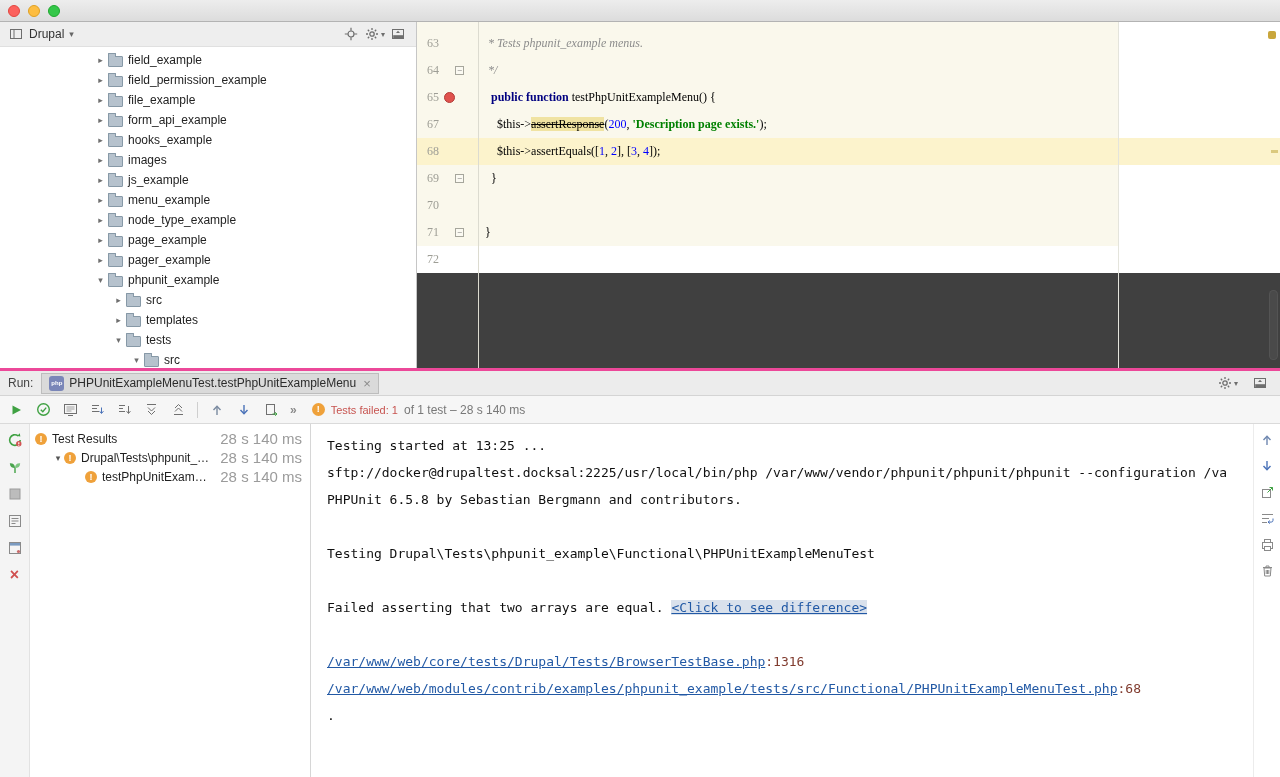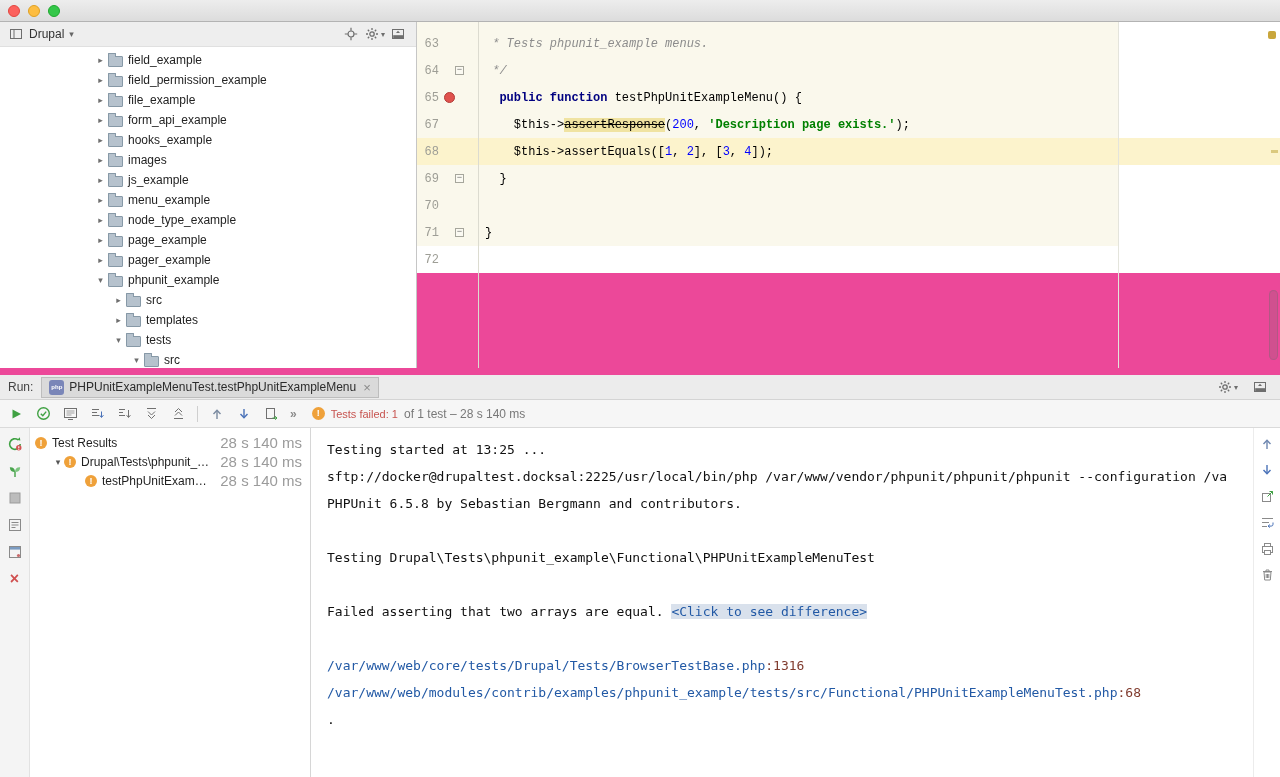--- a/index.html
+++ b/index.html
@@ -26,21 +26,21 @@
   .pph-caret{font-size:9px;color:#666}
   .pph-spacer{flex:1}
   .hicon{width:16px;height:16px;display:flex;align-items:center;justify-content:center;cursor:pointer}
   .pp-tree{flex:1;overflow:hidden;padding-top:3px}
   .prow{height:20px;display:flex;align-items:center;font-size:12px;color:#232323;cursor:pointer;white-space:nowrap}
   .arw{width:13px;flex:none;font-size:9px;color:#6e6e6e;text-align:center}
   .folder{position:relative;width:15px;height:11px;background:#b6c2cd;border:1px solid #8799a7;border-radius:1px;margin:2px 5px 0 1px;flex:none}
   .folder:before{content:"";position:absolute;top:-4px;left:-1px;width:6px;height:3px;background:#b6c2cd;border:1px solid #8799a7;border-bottom:none;border-radius:1px 1px 0 0}
 
   
-  .editor{flex:1;position:relative;background:#ec4899;font-family:Liberation Mono, monospace;overflow:hidden}
+  .editor{flex:1;position:relative;background:#404040;font-family:Liberation Serif, serif;overflow:hidden}
   .editor-pad{height:8px;background:linear-gradient(to right,#faf8ec 0,#faf8ec 701px,#fff 701px)}
   .eline{height:27px;display:flex;align-items:center;font-size:12px;background:#fff}
   .eline.cream{background:linear-gradient(to right,#faf8ec 0,#faf8ec 701px,#fff 701px)}
   .eline.hl{background:var(--current-line,#fcf3cc)}
   .lnum{width:22px;flex:none;text-align:right;color:#9e9e96;font-size:12px}
   .gic{width:39px;flex:none;height:100%;position:relative}
   .gdot{position:absolute;left:5px;top:8px;width:11px;height:11px;border-radius:50%;background:#e0524d;border:1px solid #b23b37}
   .fbox{position:absolute;left:16px;top:9px;width:9px;height:9px;border:1px solid #a6a69c;background:#fbfaf2;color:#6e6e6e;font-size:9px;line-height:7px;text-align:center}
   .code{white-space:pre;padding-left:7px;color:#000}
   .code .pl{color:#000}
@@ -49,21 +49,21 @@
   .code .num{color:var(--number,#0000ff)}
   .code .cmt{color:var(--comment,#8c8c8c);font-style:italic}
   .code .depr{text-decoration:line-through;background:var(--deprecated-bg,#f0e3a2)}
   .gutter-sep{position:absolute;left:61px;top:0;bottom:0;width:1px;background:#dcdbd0}
   .margin-line{position:absolute;left:701px;top:0;bottom:0;width:1px;background:#e4e4dc}
   .escroll{position:absolute;right:2px;top:268px;width:9px;height:70px;border-radius:5px;background:rgba(110,110,110,.22);border:1px solid rgba(110,110,110,.3)}
   .inspect-badge{position:absolute;right:4px;top:9px;width:8px;height:8px;border-radius:2px;background:#c9a63c}
   .stripe-mark{position:absolute;right:2px;top:128px;width:7px;height:3px;background:#dbc97e}
 
   
-  .runpanel{flex:1;display:flex;flex-direction:column;border-top:7px solid #ec4899;background:#fff}
+  .runpanel{flex:1;display:flex;flex-direction:column;border-top:3px solid #ec4899;background:#fff}
   .run-tabbar{height:25px;flex:none;background:#ececec;border-bottom:1px solid #d4d4d4;display:flex;align-items:center;padding:0 8px;gap:8px}
   .run-label{font-size:12px;color:#444}
   .run-tab{height:21px;display:flex;align-items:center;gap:5px;background:#dadada;border:1px solid #bdbdbd;padding:0 7px;font-size:12px;color:#2b2b2b;cursor:pointer}
   .php-badge{width:15px;height:15px;background:#7a86b8;border-radius:3px;color:#fff;font-size:6px;font-weight:bold;display:flex;align-items:center;justify-content:center;flex:none}
   .tab-close{color:#8a8a8a;font-size:13px;margin-left:2px;line-height:1}
   .tabbar-right{margin-left:auto;display:flex;gap:14px;align-items:center;padding-right:4px}
   .gear-group{display:flex;align-items:center;gap:1px}
   .tiny-caret{font-size:8px;color:#6e6e6e}
 
   .run-toolbar{height:28px;flex:none;background:#f6f6f6;border-bottom:1px solid #dadada;display:flex;align-items:center;padding:0 8px;gap:11px}
@@ -84,21 +84,21 @@
   .trow{height:19px;display:flex;align-items:center;font-size:12px;color:#1f1f1f;padding-right:8px;cursor:pointer;white-space:nowrap}
   .trow .tarw{width:12px;flex:none;font-size:9px;color:#555;text-align:center}
   .trow .tball{width:12px;height:12px;border-radius:50%;background:var(--fail-orange,#efa13a);color:#fff;font-size:9px;font-weight:bold;text-align:center;line-height:12px;flex:none;margin-right:5px}
   .trow .tlabel{overflow:hidden;text-overflow:ellipsis}
   .trow .time{margin-left:auto;color:#9b9b9b;font-size:15px;padding-left:8px;flex:none}
   .tree-splitter{width:1px;background:#d6d6d6;flex:none;cursor:col-resize}
 
   .console{flex:1;font-family:"DejaVu Sans Mono",monospace;font-size:13px;color:#101010;padding:8px 0 0 16px;overflow:hidden}
   .cline{height:27px;line-height:27px;white-space:pre;overflow:hidden}
   .cpl{color:#101010}
-  .clink{color:var(--link,#2259a5);cursor:pointer}
+  .clink{color:var(--link,#2259a5);text-decoration:underline;cursor:pointer}
   .chl{background:#d9e1ec}
   .cloc{color:var(--loc,#803b2e)}
 
   .console-strip{width:27px;flex:none;background:#fff;border-left:1px solid #ececec;display:flex;flex-direction:column;align-items:center;padding-top:8px;gap:10px}
   svg{display:block}
 </style>
 </head>
 <body>
 
 <div id="app">

